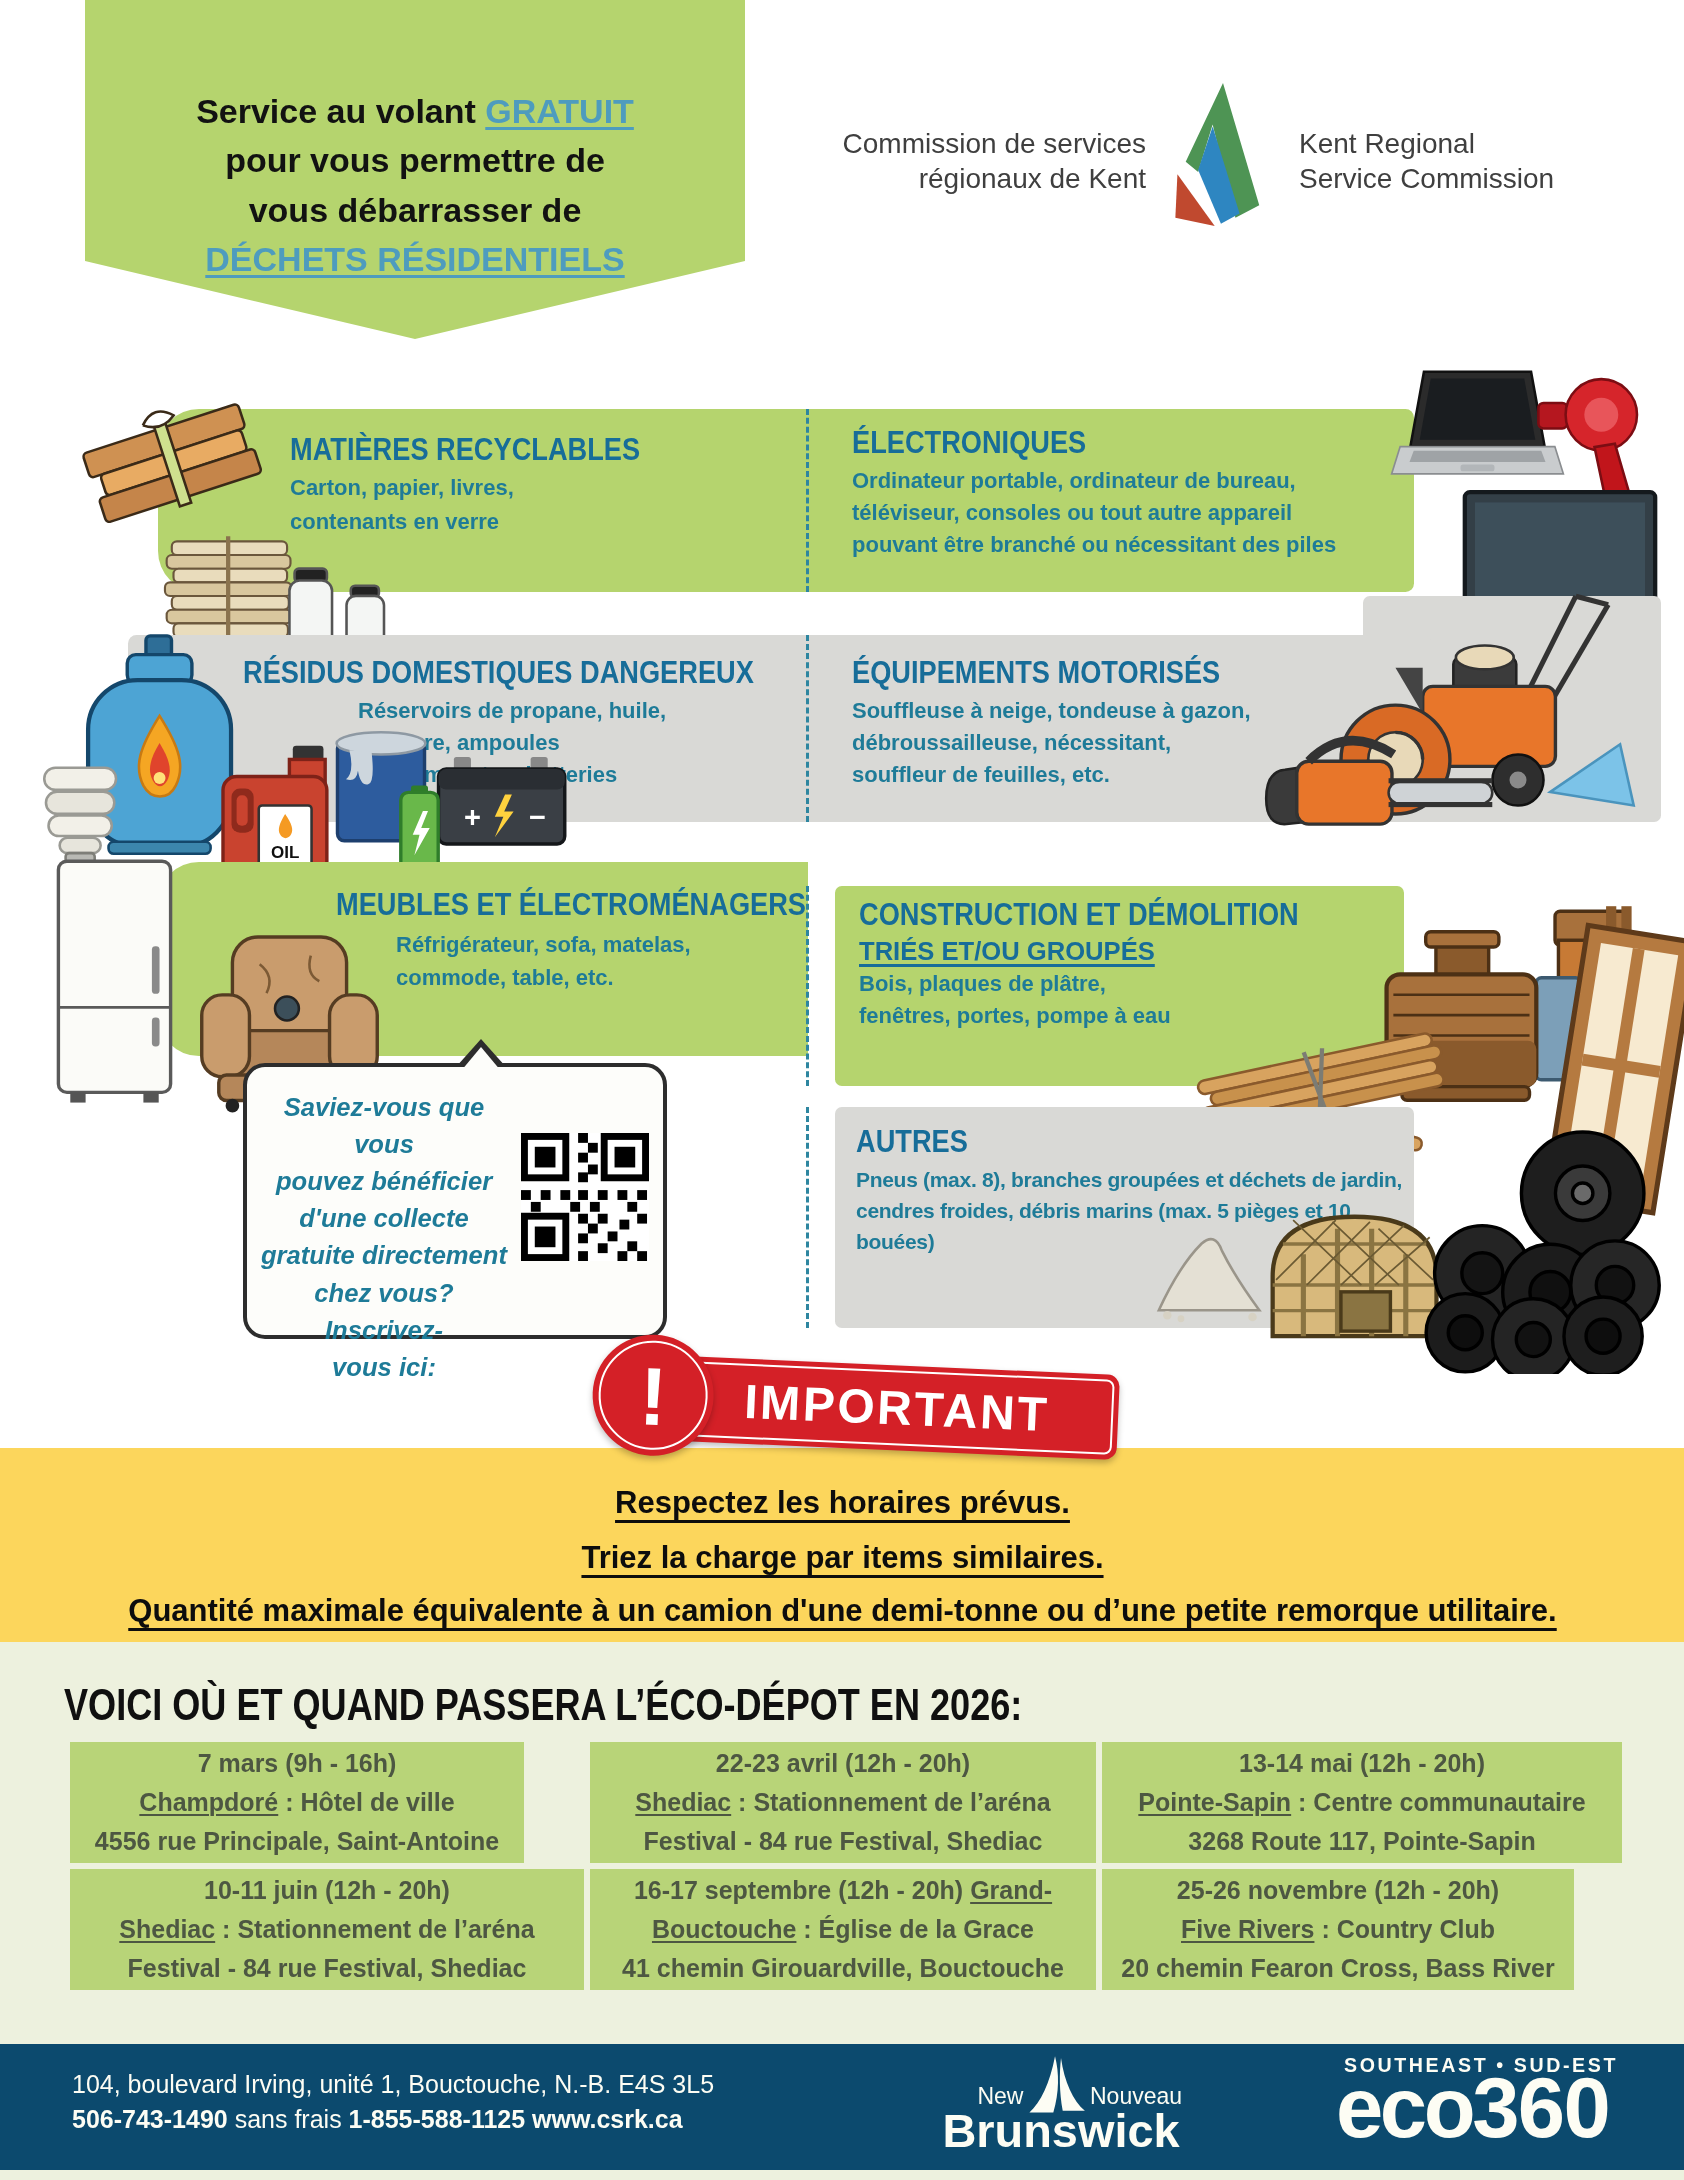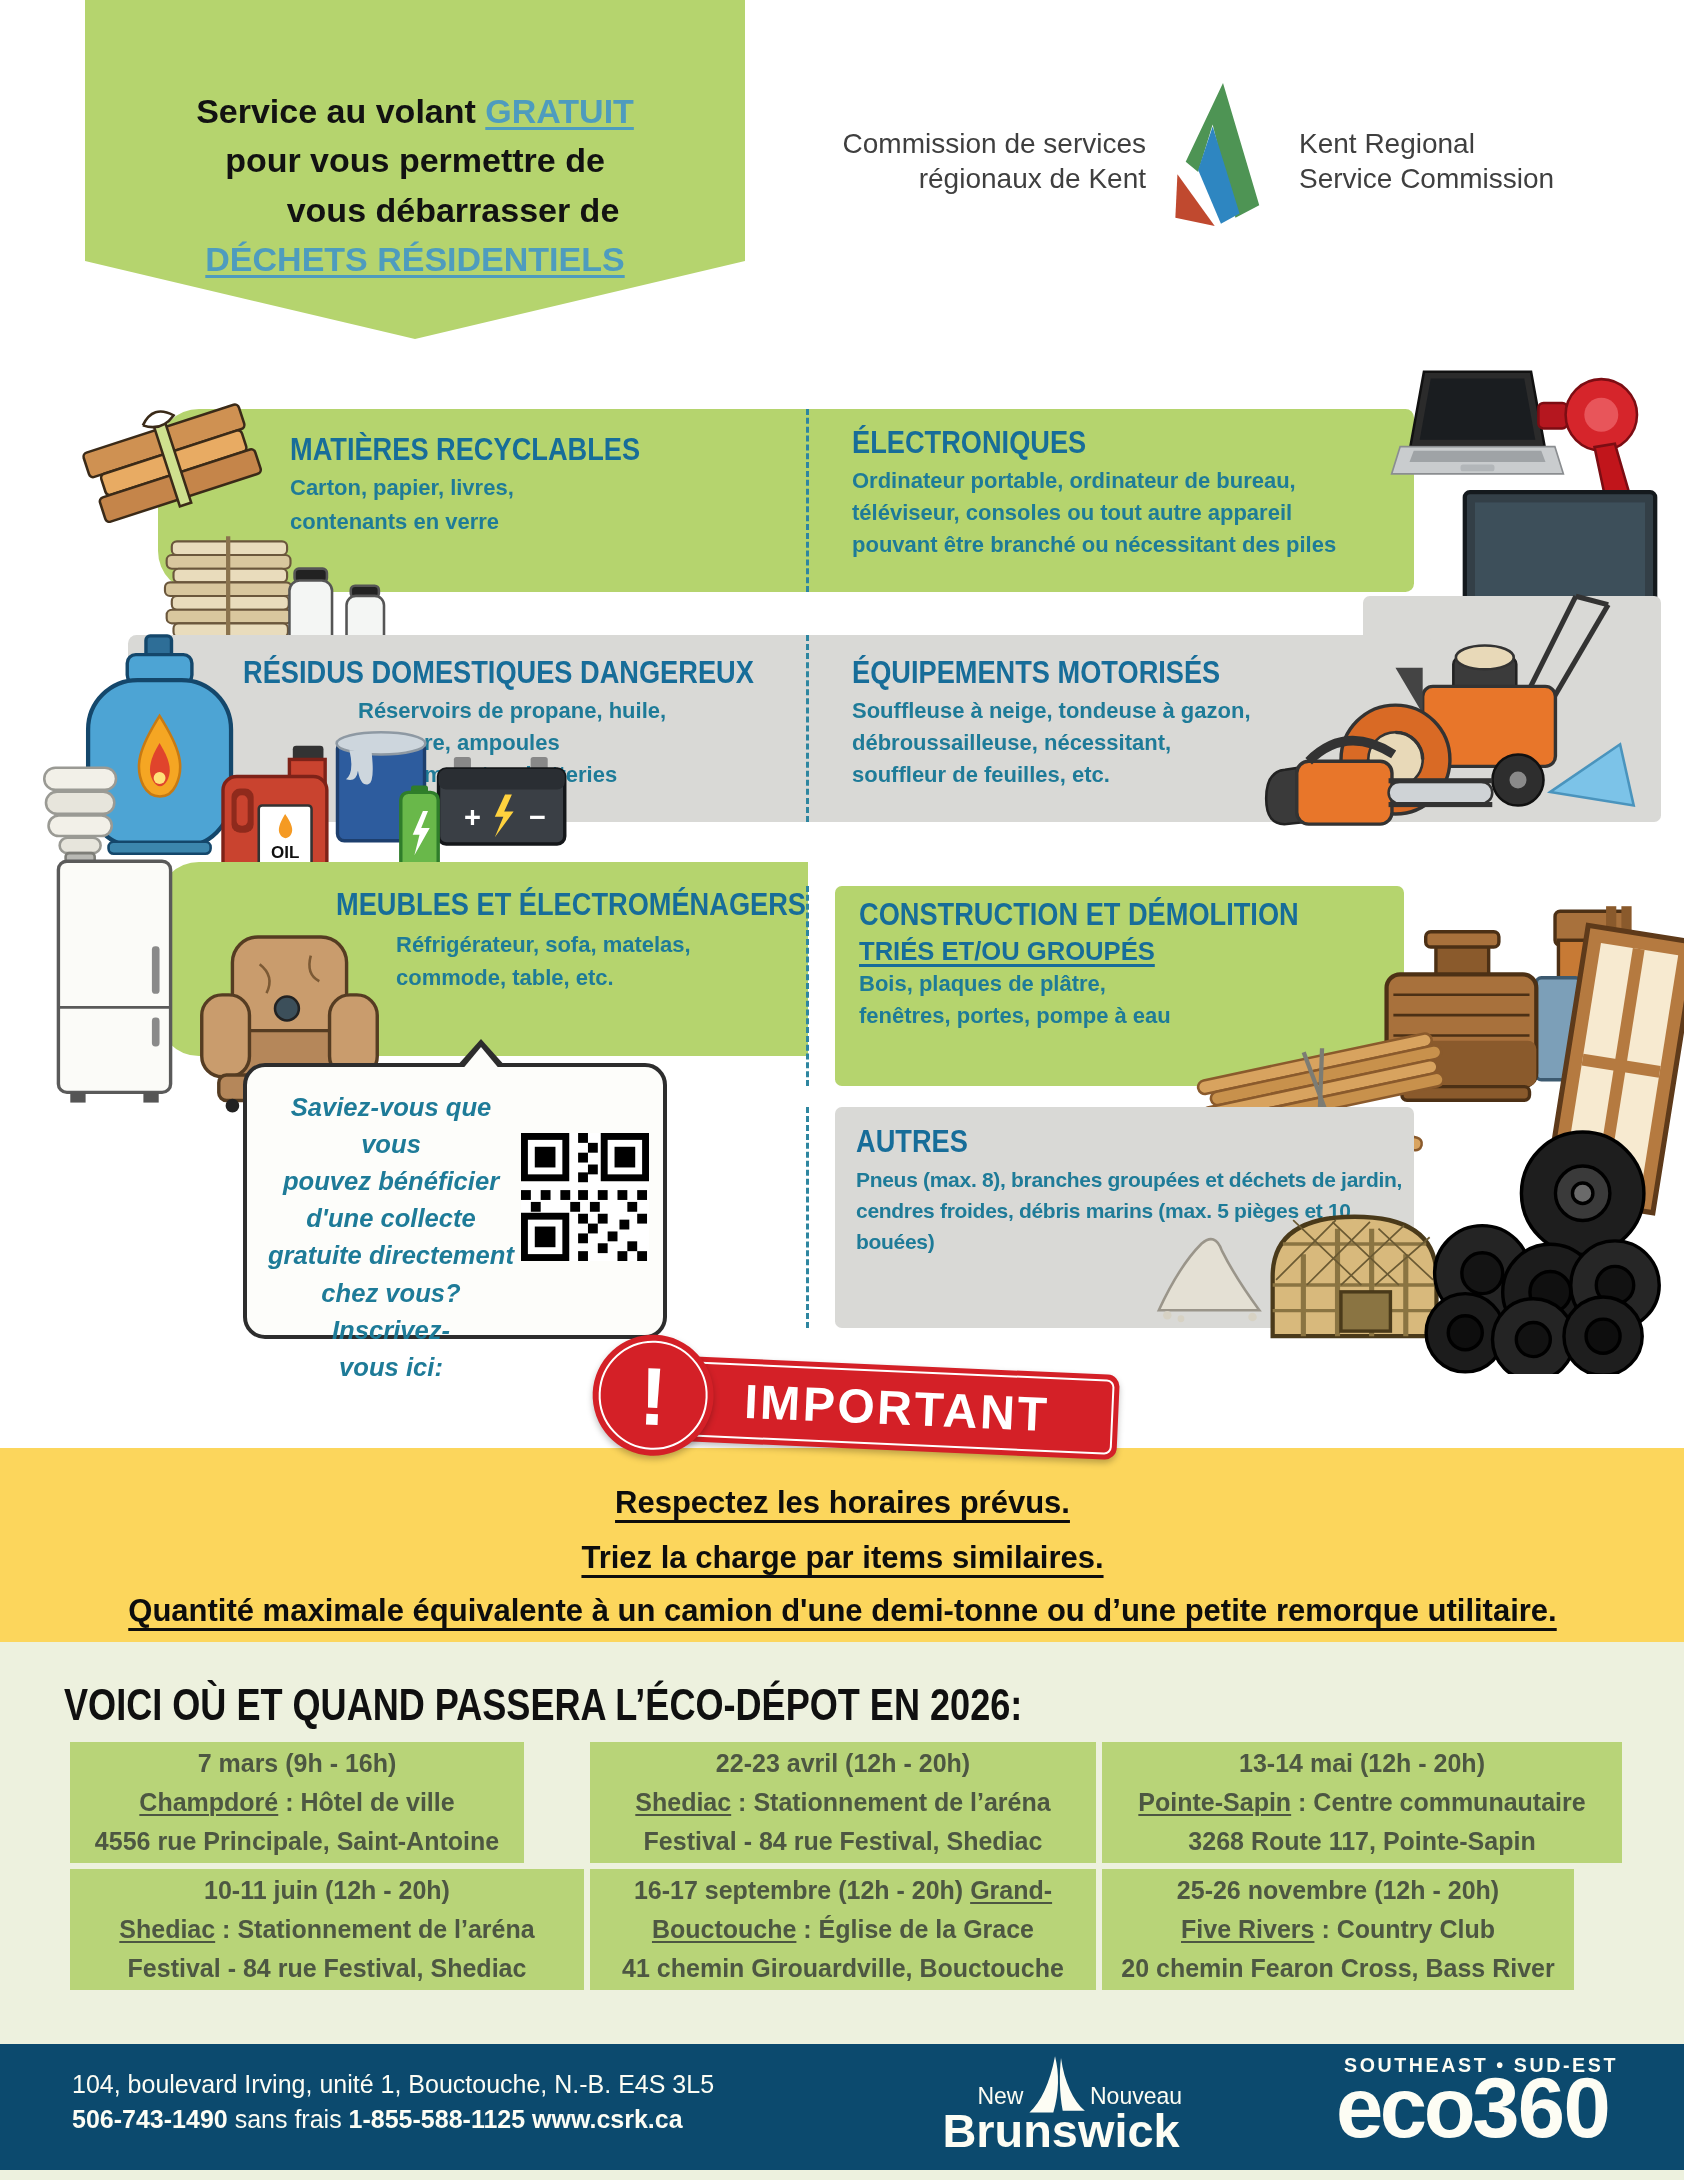--- a/index.html
+++ b/index.html
@@ -28,21 +28,21 @@
   .sec-sub{font-size:25.6px;font-weight:800;color:#176d99;text-decoration:underline;text-decoration-thickness:2.6px;text-underline-offset:4.3px;}
   .sec-body{font-size:22px;font-weight:700;color:#1e7b98;line-height:1.0;}
   .sec-body.small{font-size:21px;letter-spacing:-0.3px;}
 
   
   .bubble{left:243px;top:1063px;width:416px;height:268px;background:#fdfdfa;border:4.3px solid #2d2d2d;border-radius:22px;}
   .bubble .tail{position:absolute;top:-28px;left:209px;width:0;height:0;
     border-left:25.6px solid transparent;border-right:25.6px solid transparent;border-bottom:28px solid #2d2d2d;}
   .bubble .tail2{position:absolute;top:-20.4px;left:214px;width:0;height:0;
     border-left:20.4px solid transparent;border-right:20.4px solid transparent;border-bottom:24px solid #fdfdfa;}
-  .bub-text{position:absolute;left:16px;top:22px;width:256px;text-align:center;
+  .bub-text{position:absolute;left:9px;top:22px;width:256px;text-align:center;
     font-size:25.6px;font-style:italic;font-weight:700;color:#1e7b98;line-height:1.45;}
 
   
   .badge{left:592px;top:1344px;width:545px;height:141px;transform:rotate(2.5deg);}
   .badge-rect{position:absolute;left:83px;top:20.4px;width:443px;height:85px;background:#d42027;border-radius:12px;
     box-shadow:0 3.4px 6.8px rgba(0,0,0,.25);}
   .badge-rect::before{content:"";position:absolute;inset:5.1px;border:2.6px solid #fff;border-radius:7.7px;}
   .badge-label{position:absolute;left:0;top:0;width:100%;height:100%;display:flex;align-items:center;justify-content:center;
     color:#fff;font-size:48px;font-weight:800;letter-spacing:2.6px;}
   .badge-circle{position:absolute;left:0;top:0;width:121px;height:121px;background:#d42027;border-radius:50%;
@@ -75,21 +75,21 @@
   .bottom-strip{left:0;top:2170px;width:1685px;height:10.2px;background:#edf1de;}
 </style>
 </head>
 <body>
 
 <div class="page">
 
   <div class="abs banner">
     <div class="b-line" style="top:92px;"><span>Service au volant </span><span class="b-link">GRATUIT</span></div>
     <div class="b-line" style="top:141px;">pour vous permettre de</div>
-    <div class="b-line" style="top:191px;padding-left:38px;">vous débarrasser de</div>
+    <div class="b-line" style="top:191px;">vous débarrasser de</div>
     <div class="b-line b-link" style="top:240px;font-size:34px;">DÉCHETS RÉSIDENTIELS</div>
   </div>
 
   <div class="abs org-txt" style="left:771px;top:126px;width:375px;text-align:right;">
     <div>Commission de services</div>
       <div>régionaux de Kent</div>
   </div>
   <svg class="abs" style="left:1160px;top:83px;" width="126" height="145" viewBox="0 0 120 140">
     <polygon points="60,0 95,118 72,130 50,40 36,86 24,76" fill="#4e9454"></polygon>
     <polygon points="50,42 76,126 58,136 36,84" fill="#2e86c1"></polygon>

